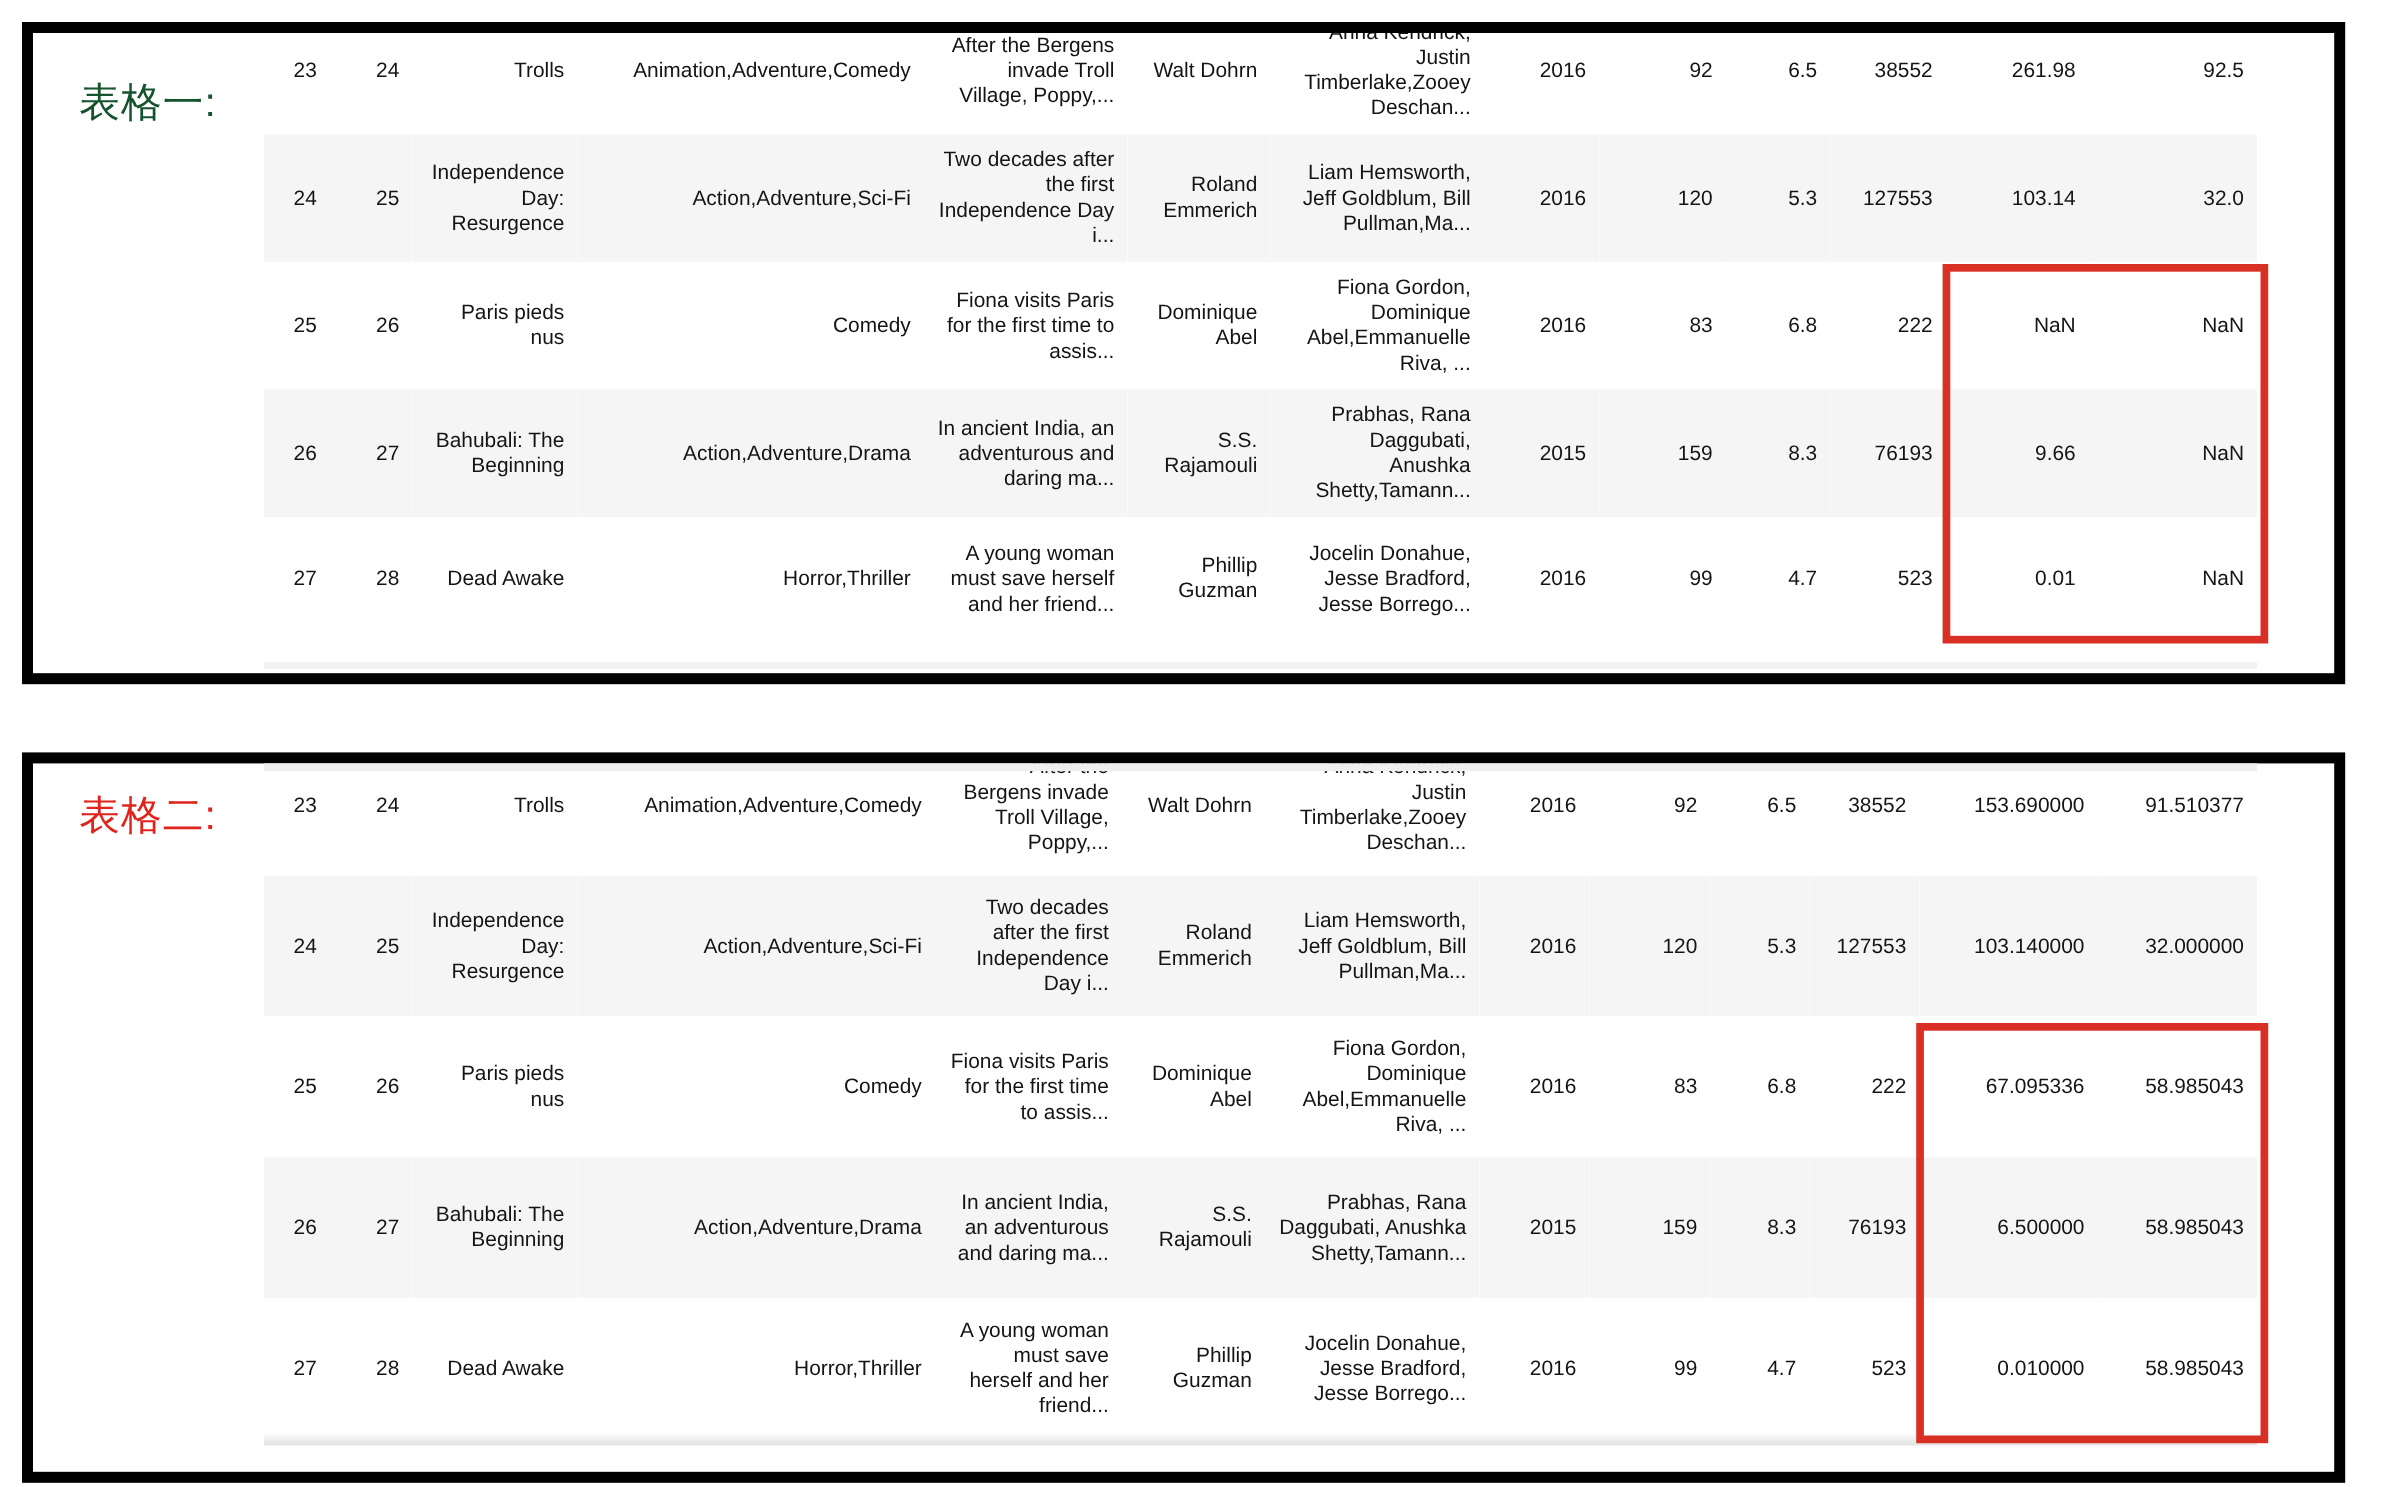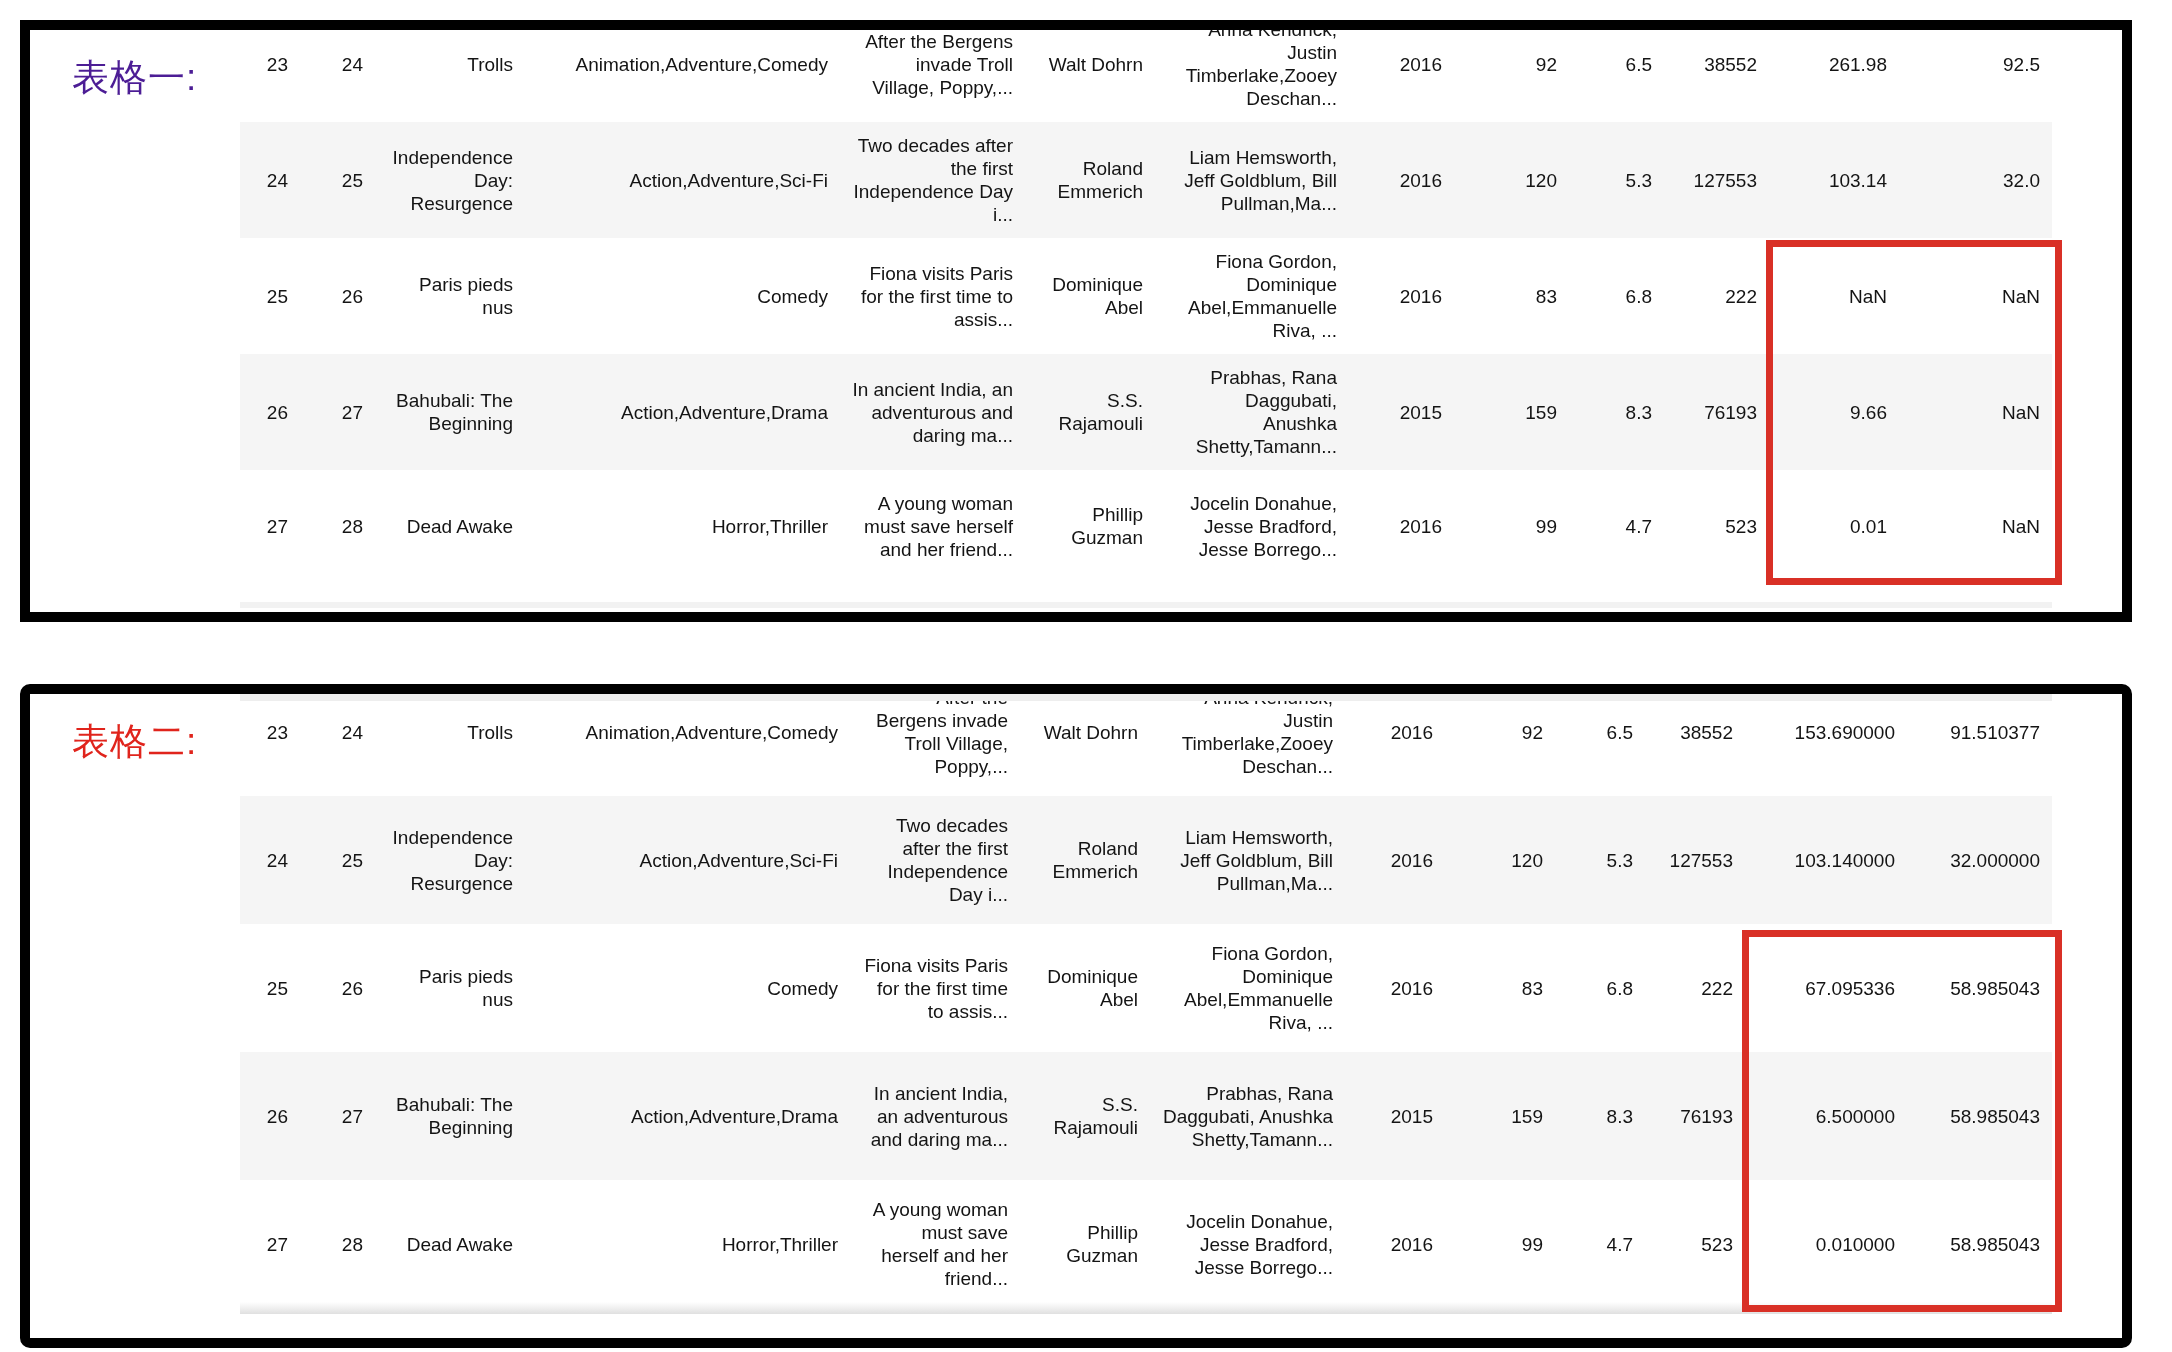--- a/index.html
+++ b/index.html
@@ -4,21 +4,21 @@
 <style>
   html,body { margin:0; padding:0; }
   body {
     width:2172px; height:1352px; background:#ffffff; overflow:hidden;
     font-family:"Liberation Sans", sans-serif; position:relative;
   }
   .panel {
     position:absolute; background:#ffffff; border:10px solid #000000;
   }
   #panel-0 { left:20px; top:20px;  width:2092px; height:582px; }
-  #panel-1 { left:20px; top:684px; width:2092px; height:644px;border-radius:10px; }
+  #panel-1 { left:20px; top:684px; width:2092px; height:644px; }
   .panel-label {
     position:absolute; left:42px; top:28px; font-size:37px; line-height:40px;
     color:#e0241c; letter-spacing:1px; white-space:nowrap;
   }
   .clip { position:absolute; left:210px; top:0; width:1812px; overflow:hidden; }
   .clip-0 { height:578px; }
   .clip-1 { height:620px; }
   table.df {
     border-collapse:collapse; table-layout:fixed; width:1812px;
     font-size:19px; line-height:23px; color:#141414; border:0;
@@ -40,21 +40,21 @@
     background:linear-gradient(to bottom, rgba(245,245,245,0), #e0e0e0); }
   .highlight-box {
     position:absolute; border:7px solid #d93026; box-sizing:border-box;
     pointer-events:none; background:transparent;
   }
 </style>
 </head>
 <body>
 
 <div class="panel" id="panel-0">
-  <div class="panel-label" style="color: #4c1d95;">表格一:</div>
+  <div class="panel-label" style="color: #14532d; margin-top: 15px;">表格一:</div>
   <div class="clip clip-0">
     <table class="df t-0">
       <colgroup>
           <col style="width: 60px;">
           <col style="width: 75px;">
           <col style="width: 150px;">
           <col style="width: 315px;">
           <col style="width: 185px;">
           <col style="width: 130px;">
           <col style="width: 194px;">

